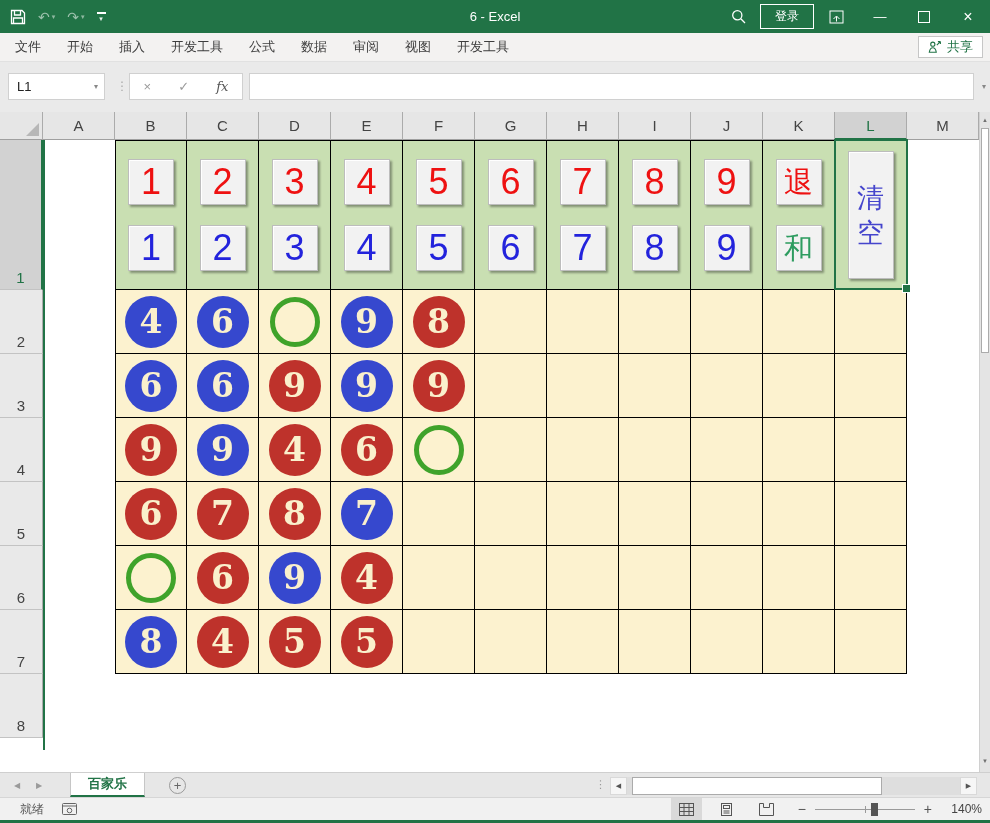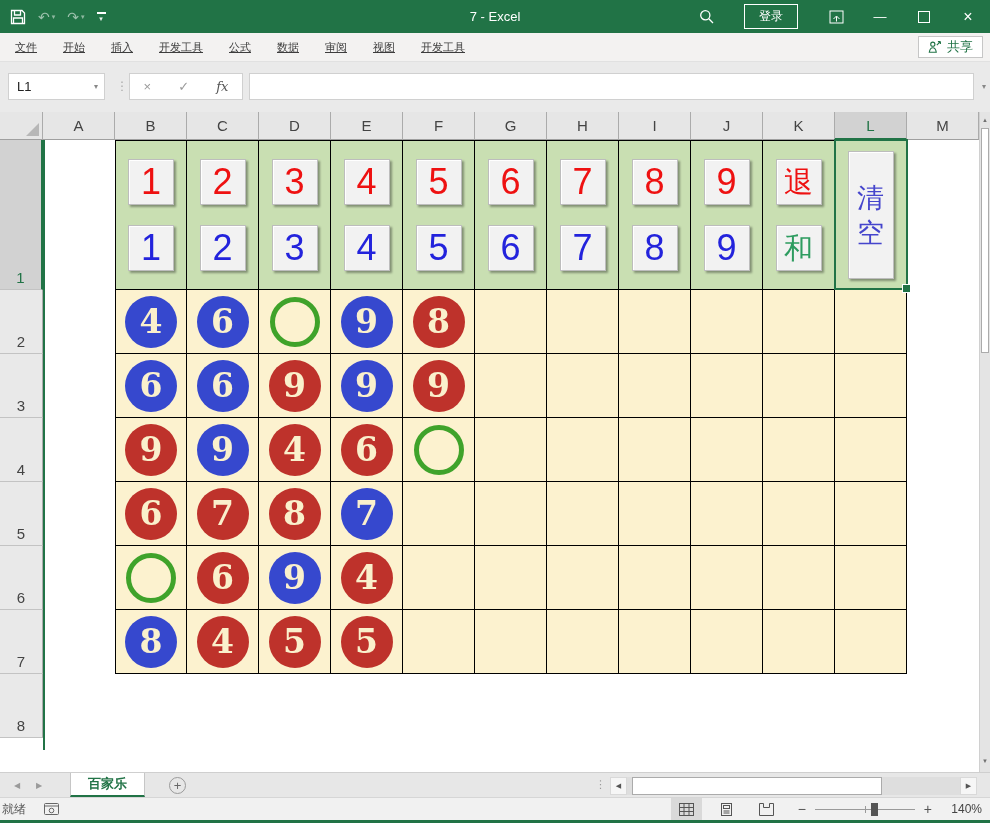--- a/index.html
+++ b/index.html
@@ -10,27 +10,27 @@
   .titlebar{position:absolute;top:0;left:0;right:0;height:33px;background:var(--green);display:flex;align-items:center;color:#fff;}
   .qat{display:flex;align-items:center;gap:12px;padding-left:10px;z-index:2;}
   .qat-btn{display:flex;align-items:center;gap:2px;font-size:14px;line-height:1;color:#fff;}
   .qat-btn.dim{opacity:.55;}
   .mini{font-size:7px;opacity:.9;}
   .cust-bar{display:inline-block;width:9px;height:2px;background:#fff;margin-bottom:1px;}
   .cust{display:flex;flex-direction:column;align-items:center;line-height:1;}
   .wtitle{position:absolute;left:0;right:0;top:0;height:33px;display:flex;align-items:center;justify-content:center;font-size:13px;pointer-events:none;}
   .tb-right{position:absolute;right:0;top:0;height:33px;display:flex;align-items:center;z-index:2;}
   .tb-btn{width:44px;height:33px;display:flex;align-items:center;justify-content:center;font-size:13px;}
-  .login{border:1px solid #fff;font-size:12px;padding:3px 14px;margin:0 16px;}
+  .login{border:1px solid #fff;font-size:12px;padding:3px 14px;margin:0 0;}
   .maxbox{display:inline-block;width:10px;height:10px;border:1px solid #fff;}
 
   
   .ribbonrow{position:absolute;top:33px;left:0;right:0;height:29px;background:#F3F2F1;border-bottom:1px solid #E1E1E1;box-sizing:border-box;}
   .rtabs{display:flex;padding-left:2px;height:100%;}
-  .rtab{padding:0 13px;font-size:11px;color:#3d3d3d;display:flex;align-items:center;text-decoration:underline;}
+  .rtab{padding:0 13px;font-size:13px;color:#3d3d3d;display:flex;align-items:center;}
   .share{position:absolute;right:7px;top:3px;height:22px;border:1px solid #c6c6c6;background:#fff;display:flex;align-items:center;gap:5px;padding:0 9px;font-size:13px;color:var(--green);box-sizing:border-box;}
 
   
   .formularow{position:absolute;top:62px;left:0;right:0;height:50px;background:#EAEAEA;}
   .namebox{position:absolute;left:8px;top:11px;width:97px;height:27px;background:#fff;border:1px solid #d0d0d0;box-sizing:border-box;display:flex;align-items:center;padding-left:8px;font-size:13px;color:#222;}
   .nb-arrow{margin-left:auto;padding-right:6px;color:#888;font-size:8px;}
   .fdots{position:absolute;left:116px;top:17px;color:#a9a9a9;font-size:12px;}
   .fxbox{position:absolute;left:129px;top:11px;width:114px;height:27px;background:#fff;border:1px solid #d0d0d0;box-sizing:border-box;display:flex;align-items:center;justify-content:space-around;color:#9a9a9a;font-size:13px;}
   .fx{font-style:italic;font-family:"DejaVu Serif",serif;color:#555;}
   .formulainput{position:absolute;left:249px;top:11px;right:16px;height:27px;background:#fff;border:1px solid #d0d0d0;box-sizing:border-box;font-size:13px;padding-left:5px;}
@@ -83,21 +83,21 @@
   .sheettab{margin-left:20px;padding:0 17px;background:#fff;border-left:1px solid #c6c6c6;border-right:1px solid #c6c6c6;border-bottom:2px solid var(--green);display:flex;align-items:center;font-size:13px;font-weight:700;color:var(--green);box-sizing:border-box;}
   .addsheet{margin-left:24px;align-self:center;width:17px;height:17px;border:1px solid #9a9a9a;border-radius:50%;color:#666;display:flex;align-items:center;justify-content:center;font-size:13px;line-height:1;box-sizing:border-box;}
   .tdots{position:absolute;left:595px;top:5px;color:#9a9a9a;font-size:11px;}
   .hscroll{position:absolute;left:610px;right:13px;top:3px;height:19px;display:flex;align-items:center;}
   .harrow{width:17px;height:18px;background:#F6F6F6;border:1px solid #d9d9d9;color:#555;font-size:7px;display:flex;align-items:center;justify-content:center;box-sizing:border-box;}
   .htrack{flex:1;height:18px;background:#DEDEDE;position:relative;}
   .hthumb{position:absolute;left:5px;top:0;width:250px;height:18px;background:#fff;border:1px solid #ababab;box-sizing:border-box;}
 
   
   .statusbar{position:absolute;top:797px;left:0;right:0;height:23px;background:#F1F1F1;border-top:1px solid #d6d6d6;box-sizing:border-box;display:flex;align-items:center;font-size:12px;color:#555;}
-  .sb-left{display:flex;align-items:center;gap:18px;padding-left:2px;}
+  .sb-left{display:flex;align-items:center;gap:18px;padding-left:20px;}
   .sb-right{margin-left:auto;display:flex;align-items:center;}
   .viewbtn{width:31px;height:22px;display:flex;align-items:center;justify-content:center;}
   .viewbtn.active{background:#D9D9D9;}
   .zoomctl{display:flex;align-items:center;gap:9px;margin-left:16px;}
   .zsign{font-size:14px;color:#555;}
   .ztrack{width:100px;height:1px;background:#9a9a9a;position:relative;}
   .ztick{position:absolute;left:50%;top:-3px;width:1px;height:7px;background:#9a9a9a;}
   .zthumb{position:absolute;left:56%;top:-6px;width:7px;height:13px;background:#555;}
   .zlabel{width:42px;text-align:right;margin-right:8px;margin-left:8px;color:#444;}
   .greenstrip{position:absolute;top:820px;left:0;right:0;height:3px;background:var(--green);}
@@ -123,21 +123,21 @@
           <span>↷</span>
           <span class="mini">▾</span>
         </span>
       <span class="qat-btn">
           <span class="cust">
             <span class="cust-bar"></span>
             <span class="mini">▾</span>
           </span>
         </span>
     </div>
-    <div class="wtitle">7 - Excel</div>
+    <div class="wtitle">6 - Excel</div>
     <div class="tb-right">
       <span class="tb-btn">
         <svg width="15" height="15" viewBox="0 0 15 15">
             <circle cx="6.3" cy="6.3" r="4.6" fill="none" stroke="#fff" stroke-width="1.3"></circle>
             <line x1="9.8" y1="9.8" x2="14" y2="14" stroke="#fff" stroke-width="1.3"></line>
           </svg>
       </span>
       <span class="login">登录</span>
       <span class="tb-btn">
         <svg width="15" height="14" viewBox="0 0 15 14">

